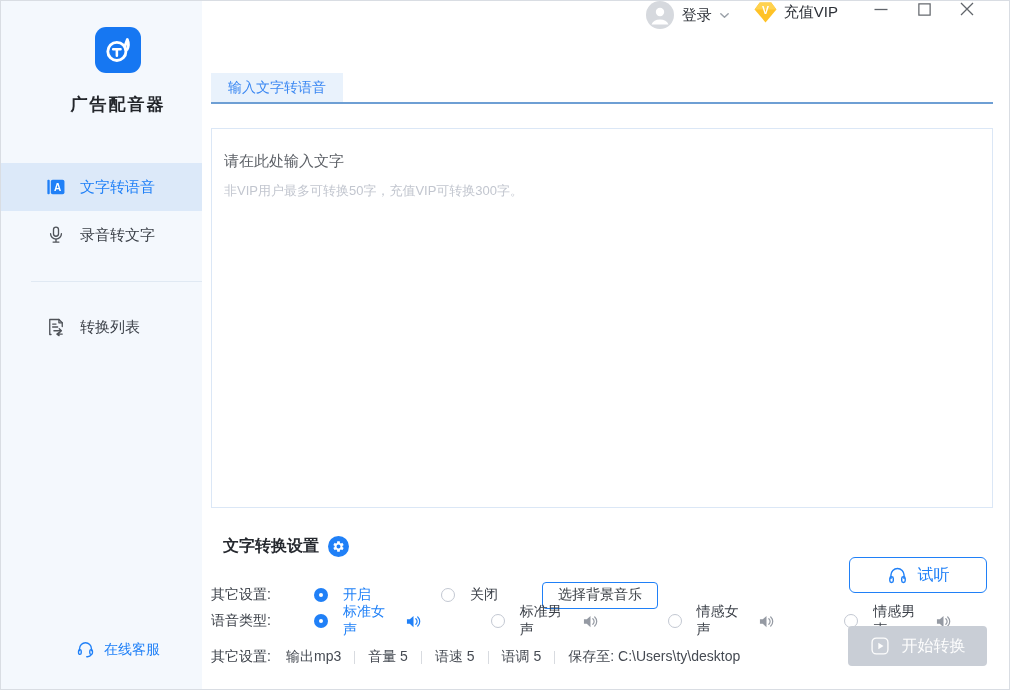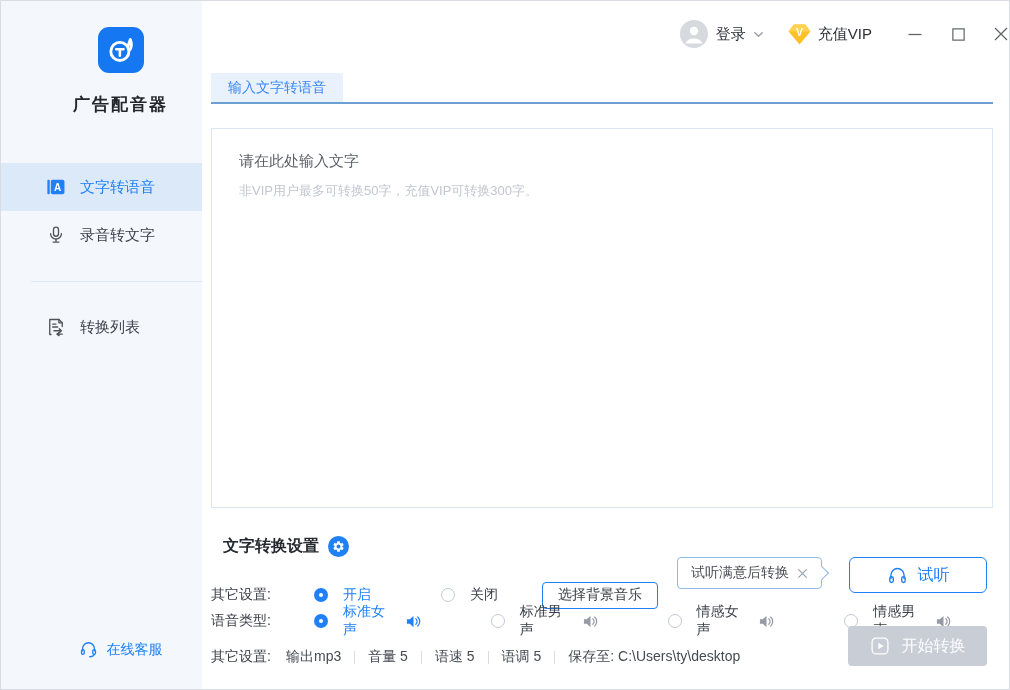--- a/index.html
+++ b/index.html
@@ -1,44 +1,44 @@
 <!DOCTYPE html>
 <html><head>
 <meta charset="utf-8">
 <style>
   * { box-sizing: border-box; margin: 0; padding: 0; }
   html,body { width:1010px; height:690px; }
   body { font-family: "Liberation Sans", "DejaVu Sans", sans-serif; background:#fff; }
   .window { position:relative; width:1010px; height:690px; background:#fff; border:1px solid #d9dde3; overflow:hidden; }
 
   
-  .sidebar { position:absolute; left:0; top:0; width:240px; height:100%; background:#f4f8fd; border-right:1px solid #0ea5e9; }
+  .sidebar { position:absolute; left:0; top:0; width:240px; height:100%; background:#f4f8fd; border-right:6px solid #0ea5e9; }
   .logo { width:46px; height:46px; margin:26px auto 0; background:#1677f2; border-radius:11px; display:flex; align-items:center; justify-content:center; }
   .app-name { text-align:center; margin-top:20px; font-size:17px; font-weight:600; color:#23262b; letter-spacing:2px; }
   .side-menu { position:absolute; top:162px; left:0; width:100%; }
   .menu-item { height:48px; display:flex; align-items:center; padding-left:44px; cursor:pointer; font-size:15px; color:#3a3f47; }
   .menu-item .mi-icon { width:22px; height:22px; margin-right:13px; display:flex; align-items:center; justify-content:center; }
   .menu-item.active { background:#dce9f9; color:#2080f7; }
   .side-divider { height:1px; background:#e0e9f3; margin:22px 30px 21px; }
   .cs { position:absolute; bottom:30px; left:0; width:100%; display:flex; align-items:center; justify-content:center; gap:9px; color:#2080f7; font-size:14px; cursor:pointer; }
 
   
   .main { position:absolute; left:201px; top:0; right:0; bottom:0; background:#fff; }
-  .topbar { position:absolute; top:0; left:0; right:0; height:66px; display:flex; align-items:center; justify-content:flex-end; }
+  .topbar { position:absolute; top:0; left:0; right:0; height:66px; display:flex; align-items:flex-start; justify-content:flex-end; padding-right:34px; }
   .login-group { display:flex; align-items:center; gap:6px; cursor:pointer; margin-right:22px; }
   .login-group .login-text { font-size:15px; color:#2b2f36; margin-left:2px; }
   .vip-group { display:flex; align-items:center; gap:6px; cursor:pointer; margin-right:35px; }
   .vip-group .vip-text { font-size:15px; color:#2b2f36; }
   .win-controls { display:flex; align-items:center; gap:27px; }
   .win-btn { width:16px; height:16px; display:flex; align-items:center; justify-content:center; cursor:pointer; }
 
   .content { margin:72px 16px 0 9px; }
   .tab { display:inline-block; height:29px; line-height:29px; padding:0 17px; background:#e9f2fc; color:#3a87f2; font-size:14px; cursor:pointer; }
   .tab-underline { height:2px; background:#6e9fd4; }
-  .editor { margin-top:24px; height:380px; border:1px solid #dbe7f6; background:#fff; padding:23px 27px; cursor:text; }
+  .editor { margin-top:24px; height:380px; border:1px solid #dbe7f6; background:#fff; padding:23px 12px; cursor:text; }
   .ph-title { font-size:15px; color:#5c6066; }
   .ph-hint { font-size:13px; color:#c2c6cf; margin-top:11px; }
 
   .settings-title-row { margin-top:28px; display:flex; align-items:center; gap:9px;margin-left:12px; }
   .settings-title-row .st { font-size:16px; font-weight:600; color:#25282e; }
   .gear { width:21px; height:21px; background:#2080f7; border-radius:50%; display:flex; align-items:center; justify-content:center; cursor:pointer; }
 
   .row { display:flex; align-items:center; font-size:14px; color:#3a3f47; }
   .row-1 { margin-top:24px; height:28px; }
   .row-2 { margin-top:1px; height:22px; }
@@ -272,29 +272,20 @@
           <span class="other-sep"></span>
           <span class="other-item">语速 5</span>
           <span class="other-sep"></span>
           <span class="other-item">语调 5</span>
           <span class="other-sep"></span>
           <span class="other-item">保存至: C:\Users\ty\desktop</span>
         </span>
       </div>
     </div>
 
-    <div class="tooltip">
-      <span>试听满意后转换</span>
-      <span class="tt-close">
-        <svg width="11" height="11" viewBox="0 0 12 12" stroke="#9aa0a8" stroke-width="1.3">
-            <path d="M1.5 1.5 l9 9 M10.5 1.5 l-9 9"></path>
-          </svg>
-      </span>
-      <span class="tt-arrow"></span>
-    </div>
 
     <button class="audition">
       <span style="display:flex;">
         <svg width="21" height="21" viewBox="0 0 24 24" fill="none" stroke="#2080f7" stroke-width="1.6" stroke-linejoin="round">
           <path d="M4.5 16 v-4.5 a7.5 7.5 0 0 1 15 0 V16"></path>
           <rect x="3.2" y="13.5" width="4" height="6.5" rx="2"></rect>
           <rect x="16.8" y="13.5" width="4" height="6.5" rx="2"></rect>
         </svg>
       </span>
       <span>试听</span>

